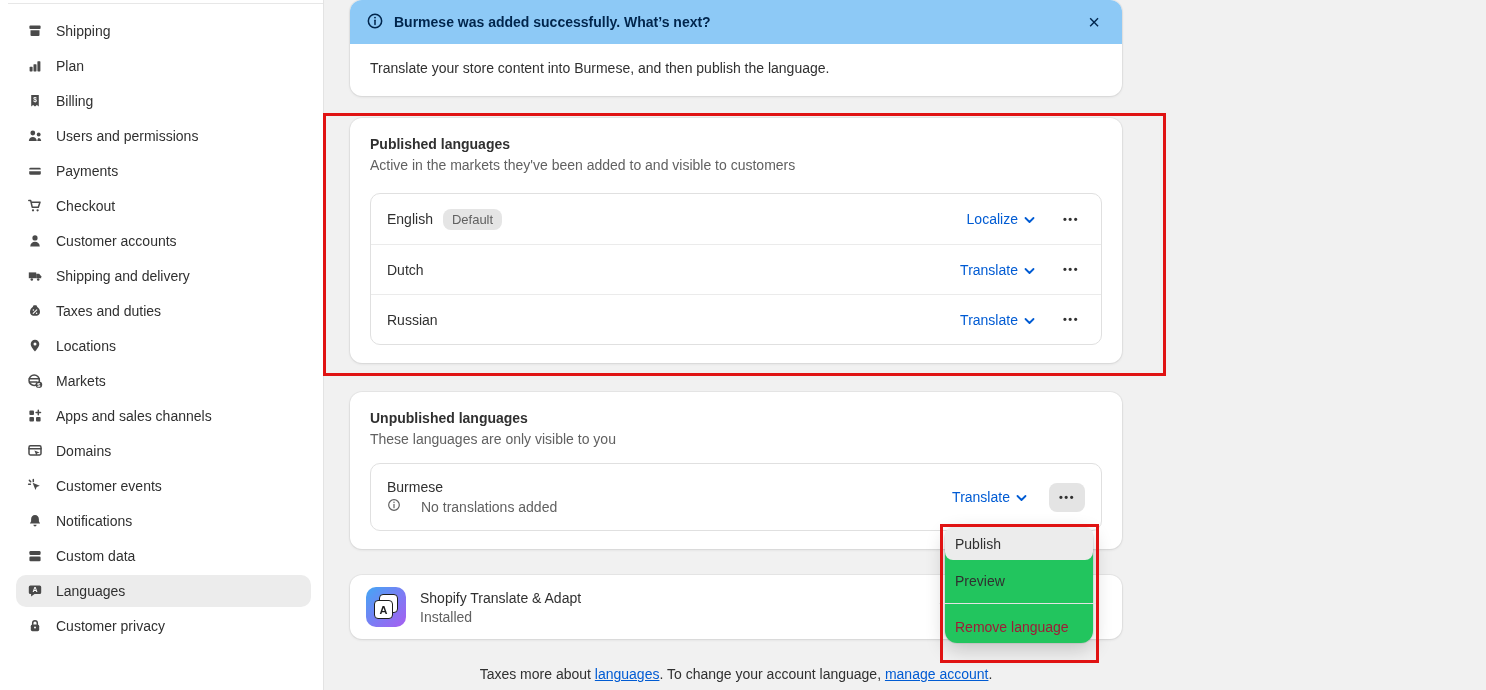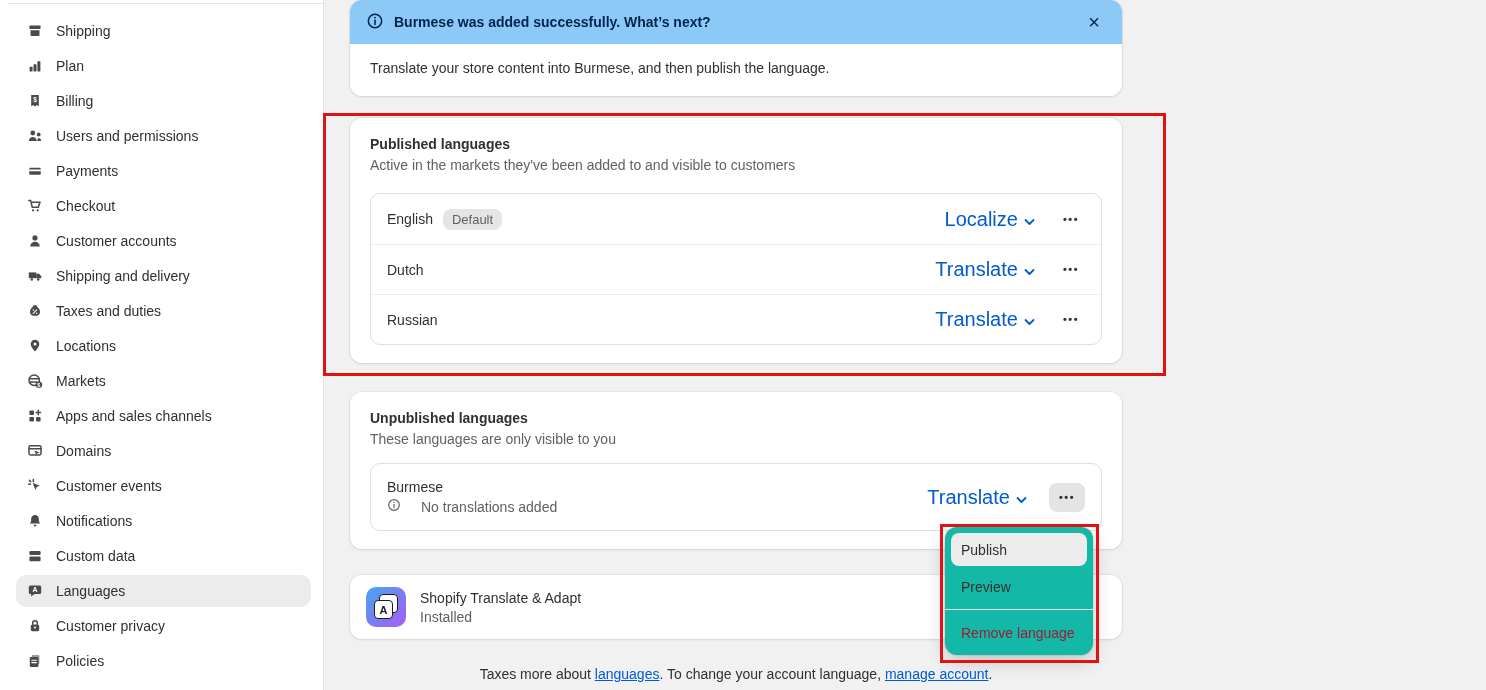--- a/index.html
+++ b/index.html
@@ -68,21 +68,21 @@
   .lang-left { display:flex; align-items:center; gap:10px; }
   .lang-left.col { flex-direction:column; align-items:flex-start; gap:3px; }
   .lang-name { color:#303030; }
   .badge {
     background:#e5e5e5; color:#616161; font-size:13px; padding:3px 9px; border-radius:8px;
   }
   .status-line { display:flex; align-items:center; gap:20px; color:#616161; }
   .lang-right { display:flex; align-items:center; gap:22px; }
   .action-link {
     display:flex; align-items:flex-start; gap:6px; color:#005bd3; cursor:pointer; background:none; border:none;
-    font-size:20px; font-family:inherit; padding:0;
+    font-size:14px; font-family:inherit; padding:0;
   }
   .dots {
     font-size:11px; letter-spacing:1.5px; font-weight:700; color:#303030; cursor:pointer;
     background:none; border:none; padding:4px 6px; border-radius:8px; line-height:1; font-family:inherit;
   }
   .dots.active { background:#e4e4e4; padding:9px 10px; }
 
   
   .app-card { top:575px; height:64px; display:flex; align-items:center; padding:0 16px; gap:14px; }
   .app-icon {
@@ -94,23 +94,23 @@
   .app-icon .sq.front { top:13px; left:8px; display:flex; align-items:center; justify-content:center; font-size:11px; font-weight:700; color:#1d1d1d; }
   .app-title { color:#303030; }
   .app-status { color:#616161; margin-top:3px; }
 
   
   .footer { position:absolute; top:666px; left:0; width:100%; text-align:center; color:#303030; }
   .footer a { color:#005bd3; text-decoration:underline; cursor:pointer; }
 
   
   .popover {
-    position:absolute; left:945px; top:527px; width:148px; background:#14b8a6; border-radius:12px;
+    position:absolute; left:945px; top:527px; width:148px; background:#22c55e; border-radius:12px;
     box-shadow: 0 0 0 1px rgba(0,0,0,.06), 0 6px 20px rgba(0,0,0,.20);
-    z-index:30; padding:6px;
+    z-index:30; 
   }
   .menu-item {
     height:33px; display:flex; align-items:center; padding:0 10px; border-radius:8px;
     color:#303030; cursor:pointer; margin-bottom:4px;
   }
   .menu-item.highlight { background:#ececec; }
   .menu-divider { height:1px; background:#e3e3e3; margin:6px -6px; }
   .menu-item.critical { color:#9e1c37; margin-bottom:0; }
 
   
@@ -311,30 +311,20 @@
       <span class="nav-icon">
           <svg width="16" height="16" viewBox="0 0 16 16">
             <rect class="ic" x="3.8" y="6.6" width="8.4" height="6.6" rx="1.6"></rect>
             <path class="s" d="M5.7 6.4V5a2.3 2.3 0 0 1 4.6 0v1.4"></path>
             <circle cx="8" cy="9.6" r="1" fill="#fff"></circle>
           </svg>
         </span>
       <span>Customer privacy</span>
     </div>
 
-    <div class="nav-item">
-      <span class="nav-icon">
-          <svg width="16" height="16" viewBox="0 0 16 16">
-            <path class="ic" d="M4.8 1.9h6.6a1 1 0 0 1 1 1v8.2h-7.6z" opacity=".55"></path>
-            <rect class="ic" x="2.8" y="4" width="8.6" height="10" rx="1"></rect>
-            <path class="sw" d="M4.8 7.2h4.6M4.8 9.6h4.6"></path>
-          </svg>
-        </span>
-      <span>Policies</span>
-    </div>
 
   </div>
 </nav>
 
 <main class="main">
 
   <section class="card banner">
     <div class="banner-head">
       <span><svg width="18" height="18" viewBox="0 0 20 20">
             <circle cx="10" cy="10" r="7.4" fill="none" stroke="#00254c" stroke-width="1.7"></circle>

